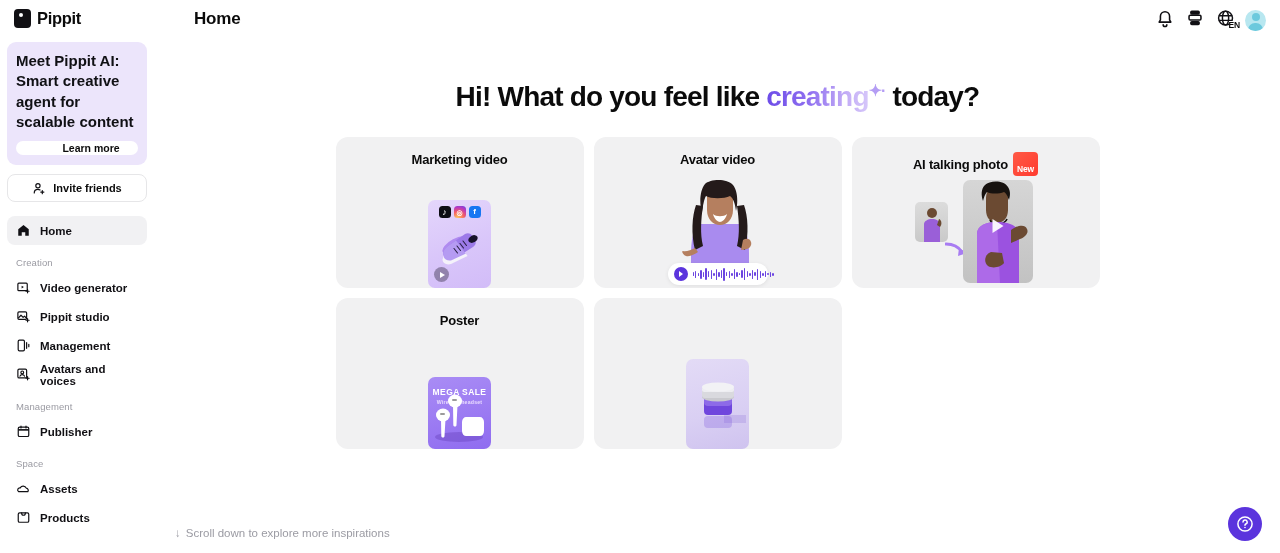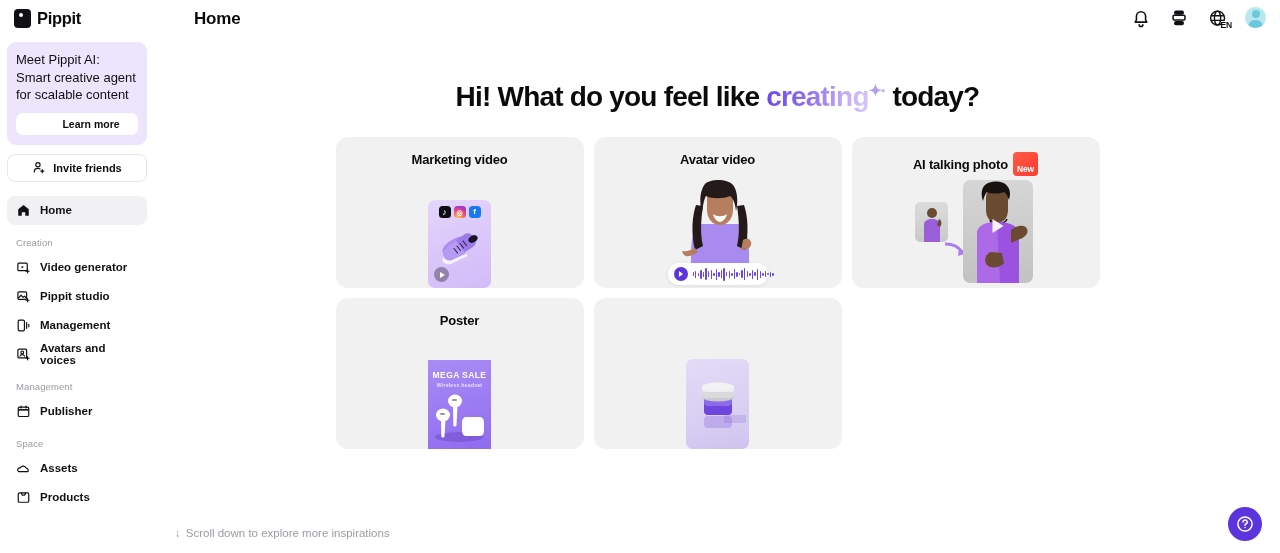--- a/index.html
+++ b/index.html
@@ -24,21 +24,21 @@
     width: 17px; height: 19px; border-radius: 4px;
     background: #111014; position: relative; flex: none;
   }
   .brand-mark::after {
     content: ""; position: absolute; left: 4.5px; top: 3.5px;
     width: 4px; height: 4px; border-radius: 50%; background: #fff;
   }
   .brand-name { font-size: 16.5px; font-weight: 700; letter-spacing: -0.3px; }
   .page-title { font-size: 17px; font-weight: 700; margin-left: 28px; letter-spacing: -0.2px;}
   .topbar-right {
-    margin-left: auto; display: flex; align-items: flex-start; gap: 14px;
+    margin-left: auto; display: flex; align-items: flex-end; gap: 6px;
   }
   .ic { width: 22px; height: 22px; display: block; }
   .icon-btn { display: flex; align-items: center; justify-content: center;
     width: 24px; height: 24px; cursor: pointer; }
   .lang-wrap { position: relative; width: 26px; height: 24px;
      display:flex; align-items:center; justify-content:center; cursor:pointer;}
   .lang-txt { position: absolute; right: -1px; bottom: 1px; font-size: 8.5px;
     font-weight: 700; background: #fff; line-height: 1; letter-spacing: -0.2px;}
   .avatar {
     width: 21px; height: 21px; border-radius: 50%;
@@ -55,24 +55,24 @@
   
   .sidebar {
     width: 155px; min-width: 155px;
     padding: 6px 8px 0 7px;
     overflow: hidden;
   }
   .promo {
     background: #ece5fb; border-radius: 9px;
     padding: 9px 9px 10px 9px; margin-bottom: 9px;
   }
-  .promo-text { font-size: 13px; font-weight: 400; line-height: 1.35; color: #101014; }
+  .promo-text { font-size: 15px; font-weight: 700; line-height: 1.35; color: #101014; }
   .promo-btn {
     margin-top: 9px; background:#fff; border-radius: 7px;
-    height: 22px; display:flex; align-items:center; justify-content:center;
+    height: 14px; display:flex; align-items:center; justify-content:center;
     font-size: 10.5px; font-weight: 700; cursor: pointer; padding-left: 28px;
   }
   .invite {
     border: 1px solid #e6e6e8; border-radius: 8px; height: 28px;
     display: flex; align-items: center; justify-content: center; gap: 6px;
     font-size: 11px; font-weight: 700; cursor: pointer; margin-bottom: 14px;
   }
   .nav-item {
     display: flex; align-items: center; gap: 9px;
     height: 29px; padding: 0 9px; border-radius: 8px;
@@ -176,21 +176,21 @@
     border-radius:7px; background:linear-gradient(180deg,#d6d6d6,#c2c2c2);
     overflow:hidden;
   }
   .tp-arrow { position:absolute; left:44px; top:60px; width:26px; height:20px; }
   .tp-play { position:absolute; left:50%; top:44%; transform:translate(-50%,-50%); }
   .tp-play::after { content:""; display:block; border-left:11px solid rgba(255,255,255,0.92);
      border-top:7px solid transparent; border-bottom:7px solid transparent; }
 
   
   .po-card {
-    width:63px; height:89px; border-radius:0;
+    width:63px; height:72px; border-radius:7px;
     background:linear-gradient(165deg,#a98cf5,#9a79f2 60%,#8f6cf0);
     position:relative; overflow:hidden;
   }
   .po-t1 { position:absolute; top:10px; left:0; right:0; text-align:center;
     color:#fff; font-size:8.5px; font-weight:700; letter-spacing:0.4px; }
   .po-t2 { position:absolute; top:22px; left:0; right:0; text-align:center;
     color:#eadcff; font-size:5.2px; font-weight:700; letter-spacing:0.2px; }
 
   
   .pp-card {

